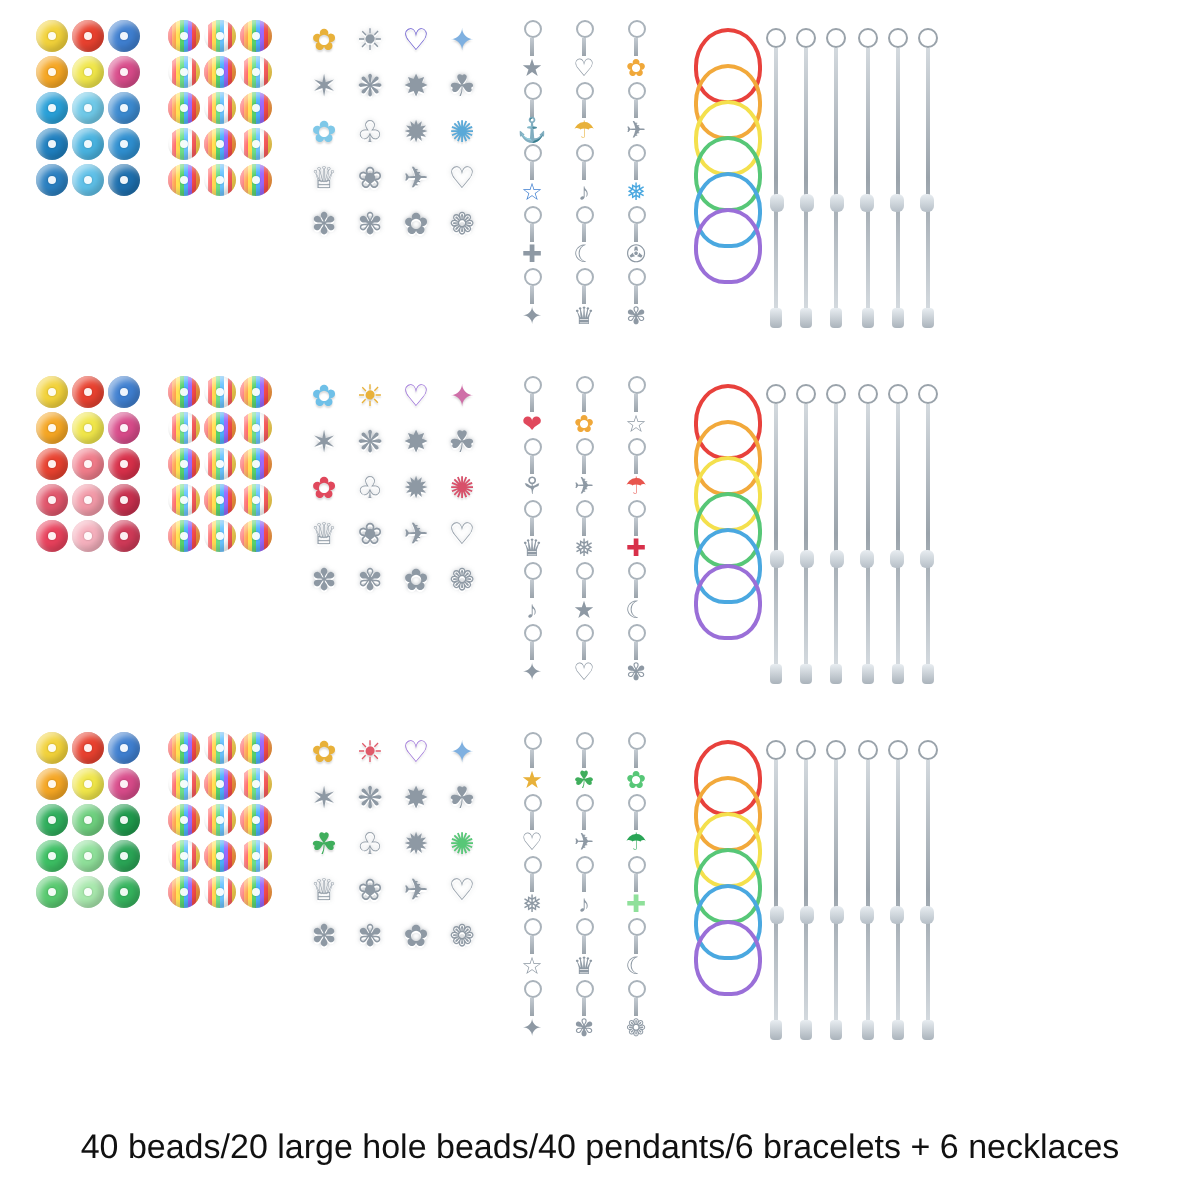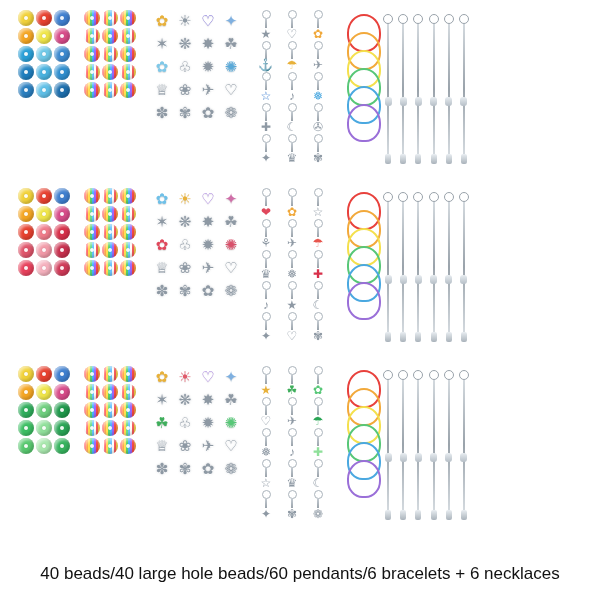--- a/index.html
+++ b/index.html
@@ -805,15 +805,15 @@
               </div>
               <div class="endcap"></div>
             </div>
         </div>
 
       </div>
     </div>
 
   </div>
 
-  <div class="caption">40 beads/40 large hole beads/60 pendants/6 bracelets + 6 necklaces</div>
+  <div class="caption">40 beads/20 large hole beads/40 pendants/6 bracelets + 6 necklaces</div>
 
 </div>
 
 </body></html>

